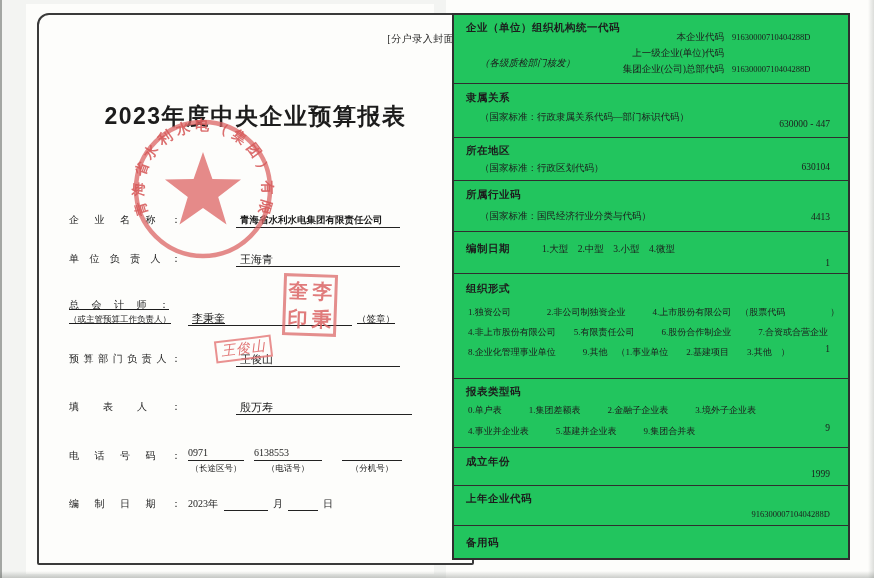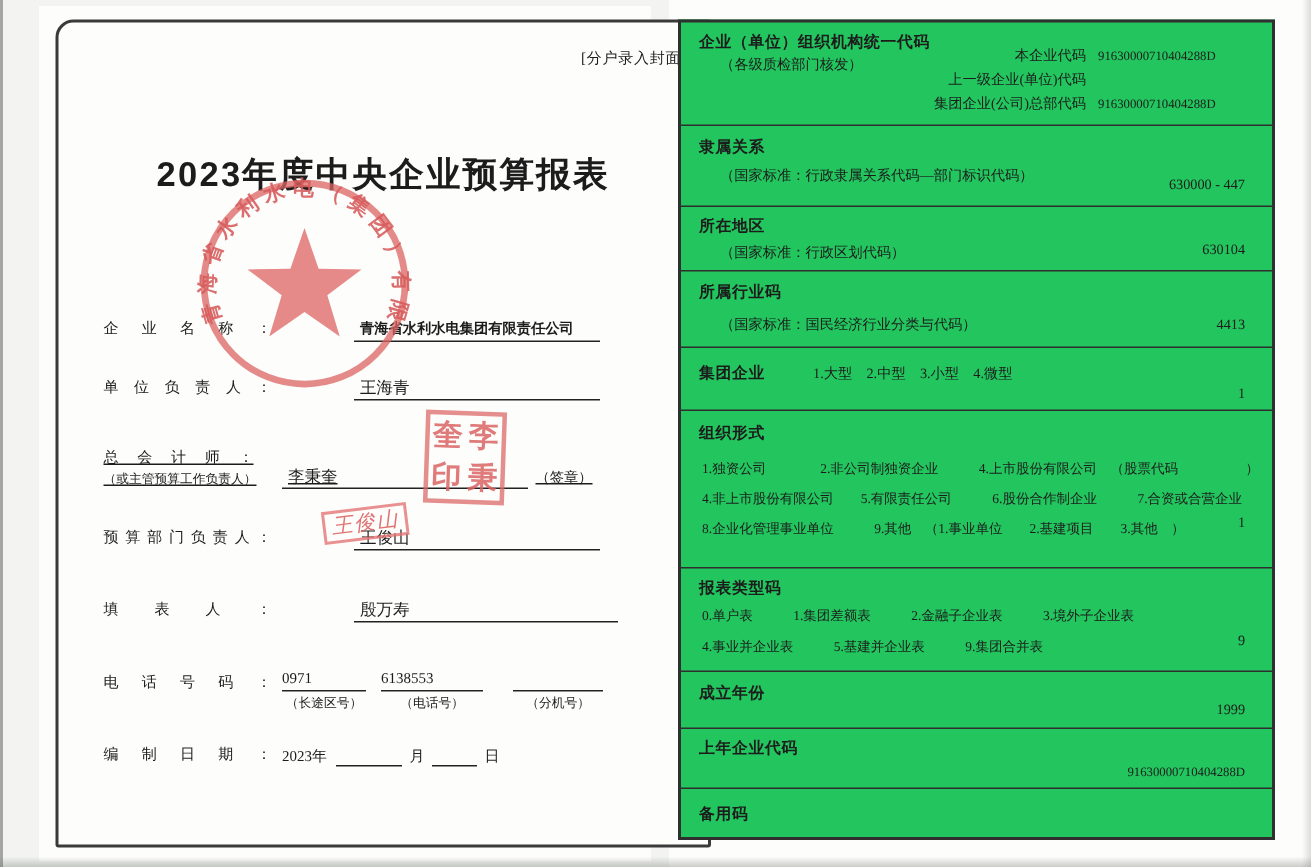--- a/index.html
+++ b/index.html
@@ -178,21 +178,21 @@
       <span>秉</span>
     </div>
 
     <div class="name-stamp">王俊山</div>
   </div>
 
   <div class="rtable">
 
     <div class="sec" style="height:69px;">
       <span class="sec-title" style="top:6px;">企业（单位）组织机构统一代码</span>
-      <span class="sec-note" style="top:22px;">（各级质检部门核发）</span>
+      <span class="sec-note" style="top:42px;font-style:italic;">（各级质检部门核发）</span>
       <div class="codeblock">
         <div class="coderow">
           <span class="cl">本企业代码</span>
           <span class="cv">91630000710404288D</span>
         </div>
         <div class="coderow">
           <span class="cl">上一级企业(单位)代码</span>
           <span class="cv"></span>
         </div>
         <div class="coderow">
@@ -215,21 +215,21 @@
     </div>
 
     <div class="sec" style="height:51px;">
       <span class="sec-title" style="top:7px;">所属行业码</span>
       <span class="sec-note" style="top:29px;">（国家标准：国民经济行业分类与代码）</span>
       <span class="sec-val" style="bottom:9px;">4413</span>
     </div>
 
     <div class="sec" style="height:42px;">
       <div class="headrow" style="top:10px;">
-        <span style="font-size:10.5px;font-weight:700;letter-spacing:.5px;">集团企业</span>
+        <span style="font-size:10.5px;font-weight:700;letter-spacing:.5px;">编制日期</span>
         <span class="opt-inline" style="margin-left:32px;">1.大型　2.中型　3.小型　4.微型</span>
       </div>
       <span class="sec-val" style="bottom:5px;">1</span>
     </div>
 
     <div class="sec" style="height:105px;">
       <span class="sec-title" style="top:8px;">组织形式</span>
       <span class="opt-line" style="top:32px;">1.独资公司　　　　2.非公司制独资企业　　　4.上市股份有限公司　（股票代码　　　　　）</span>
       <span class="opt-line" style="top:52px;">4.非上市股份有限公司　　5.有限责任公司　　　6.股份合作制企业　　　7.合资或合营企业</span>
       <span class="opt-line" style="top:72px;">8.企业化管理事业单位　　　9.其他　（1.事业单位　　2.基建项目　　3.其他　）</span>

